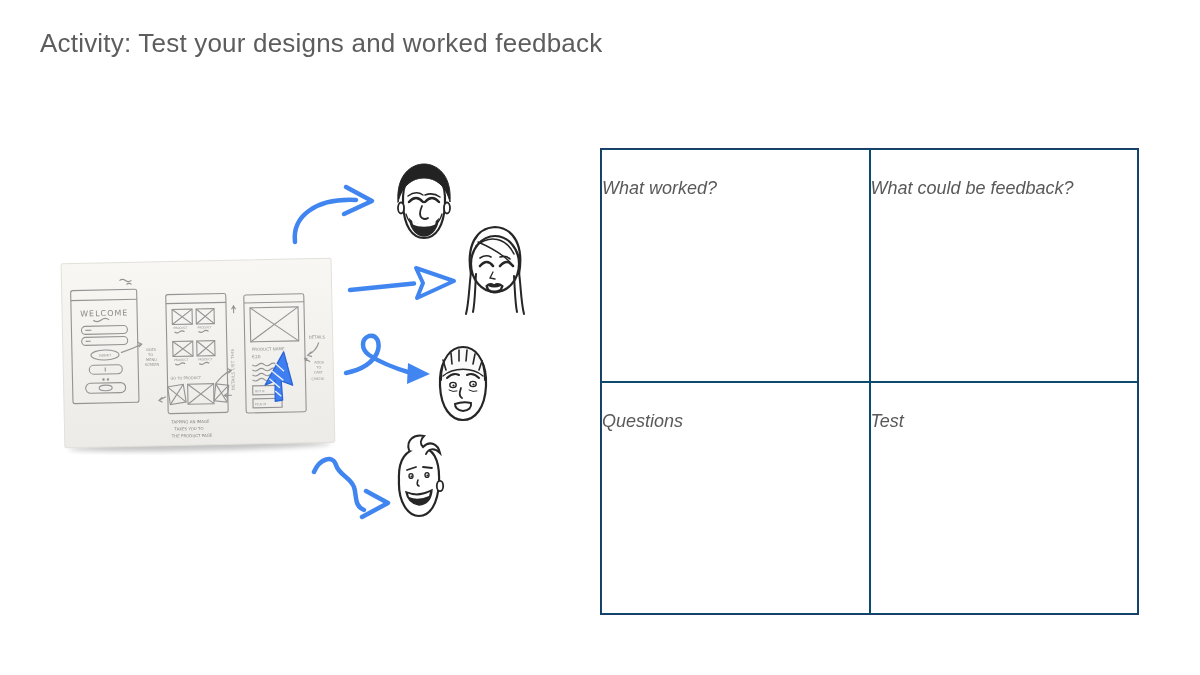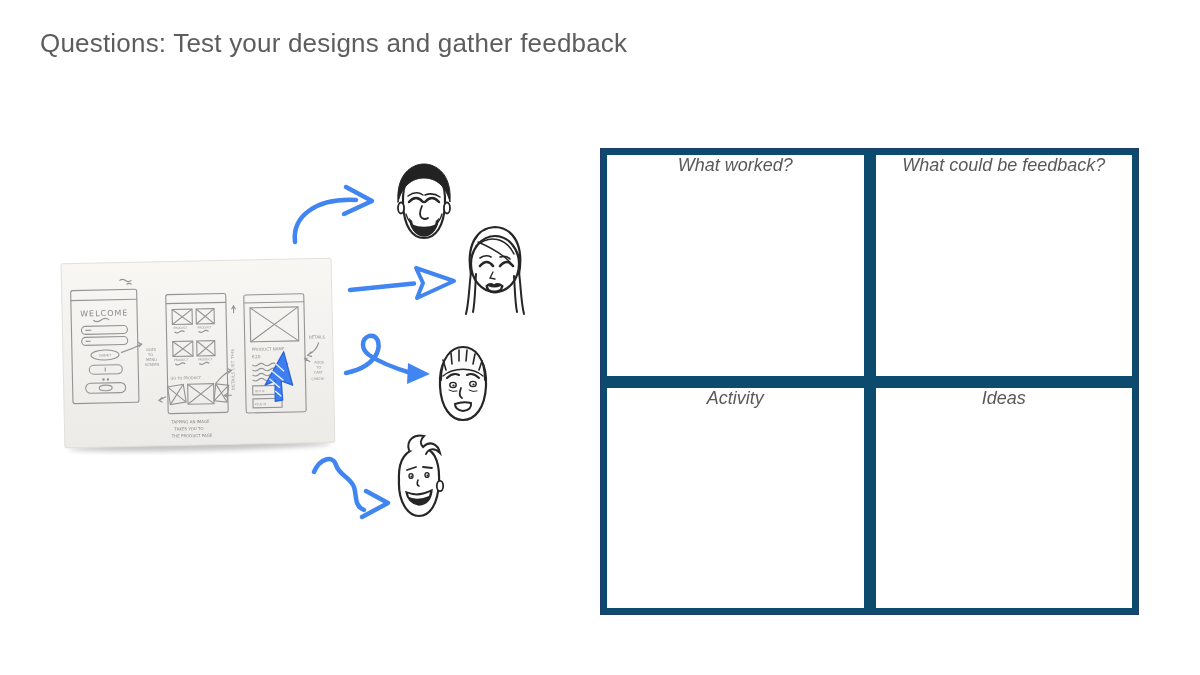--- a/index.html
+++ b/index.html
@@ -13,34 +13,34 @@
     font-family:"Liberation Sans",sans-serif;
   }
   .sketch-wrap{position:absolute;left:58px;top:255px;width:280px;height:200px;}
   .illus-wrap{position:absolute;left:280px;top:150px;width:270px;height:390px;}
   .feedback-table{
     position:absolute;left:600px;top:148px;width:537px;height:465px;
     display:grid;grid-template-columns:1fr 1fr;grid-template-rows:1fr 1fr;
     border:1px solid #1e3a66;background:#ffffff;
   }
   .cell{
-    border:6px solid #0c4a6e;
-    display:flex;justify-content:center;align-items:flex-start;
-    box-sizing:border-box;
+    border:1px solid #0c4a6e;
+    display:flex;justify-content:flex-start;align-items:flex-start;
+    padding-top:28px;box-sizing:border-box;
     font-style:italic;font-size:18px;color:#595959;
     font-family:"Liberation Sans",sans-serif;
   }
   svg text{font-family:"DejaVu Sans",sans-serif;}
 </style>
 </head>
 <body>
 
 <div class="slide">
 
-  <h1 class="slide-title">Questions: Test your designs and gather feedback</h1>
+  <h1 class="slide-title">Activity: Test your designs and worked feedback</h1>
 
   <div class="sketch-wrap">
     <svg width="280" height="200" viewBox="0 0 280 196">
       <defs>
         <linearGradient id="paperGrad" x1="0" y1="0" x2="0" y2="1">
           <stop offset="0" stop-color="#f8f7f4"></stop>
             <stop offset="1" stop-color="#edebe7"></stop>
         </linearGradient>
         <filter id="soft" x="-30%" y="-200%" width="160%" height="500%">
           <feGaussianBlur stdDeviation="2.6"></feGaussianBlur>
@@ -249,20 +249,20 @@
   </div>
 
   <div class="feedback-table">
     <div class="cell">
       <span>What worked?</span>
     </div>
     <div class="cell">
       <span>What could be feedback?</span>
     </div>
     <div class="cell">
-      <span>Activity</span>
-    </div>
-    <div class="cell">
-      <span>Ideas</span>
+      <span>Questions</span>
+    </div>
+    <div class="cell">
+      <span>Test</span>
     </div>
   </div>
 
 </div>
 
 </body></html>

